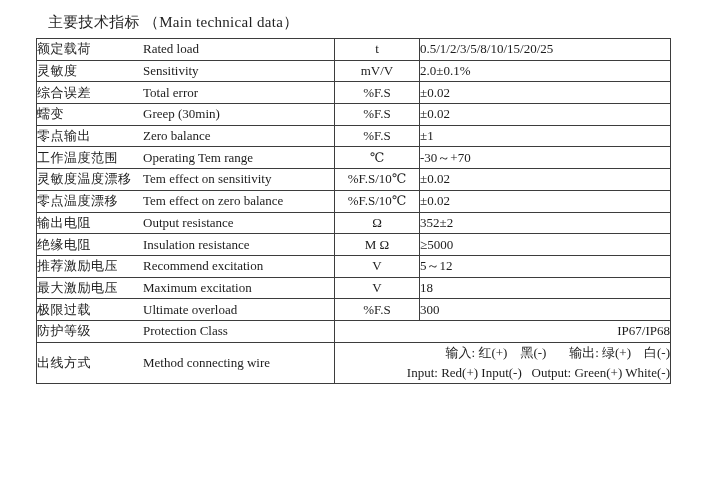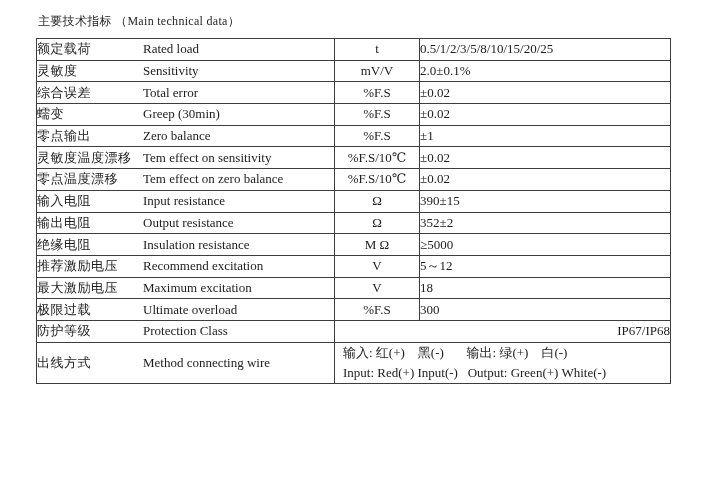--- a/index.html
+++ b/index.html
@@ -11,23 +11,23 @@
     position: relative;
     width: 705px;
     height: 498px;
     background: #ffffff;
     font-family: "Liberation Serif", "DejaVu Serif", serif;
     color: #1a1a1a;
     overflow: hidden;
   }
   .doc-title {
     position: absolute;
-    left: 38px;
+    left: 48px;
     top: 13px;
-    font-size: 12px;
+    font-size: 15px;
     letter-spacing: 0.3px;
     white-space: pre;
     color: #1f1f1f;
   }
   table.spec {
     position: absolute;
     left: 36px;
     top: 38px;
     width: 631px;
     border-collapse: collapse;
@@ -39,21 +39,21 @@
     border: 1px solid #3d3d3d;
     height: 20.7px;
     padding: 0;
     vertical-align: middle;
     overflow: hidden;
   }
   td.c-name   { width: 297px; text-align: left; padding-left: 8px; }
   td.c-unit   { width: 84px;  text-align: center; }
   td.c-value  { width: 250px; }
   td.c-merged { text-align: right; }
-  td.c-merged.left { text-align: left; padding-left: 8px; }
+  td.c-merged.left { text-align: right; padding-left: 8px; }
   .zh {
     display: inline-block;
     width: 106px;
     white-space: nowrap;
     letter-spacing: 0.5px;
     font-family: Liberation Mono, monospace;
   }
   .en { white-space: nowrap; }
   .wire-line {
     display: block;
@@ -88,33 +88,33 @@
           <td class="c-name"><span class="zh">蠕变</span><span class="en">Greep (30min)</span></td>
           <td class="c-unit">%F.S</td>
           <td class="c-value">±0.02</td>
         </tr>
         <tr>
           <td class="c-name"><span class="zh">零点输出</span><span class="en">Zero balance</span></td>
           <td class="c-unit">%F.S</td>
           <td class="c-value">±1</td>
         </tr>
         <tr>
+          <td class="c-name"><span class="zh">工作温度范围</span><span class="en">Operating Tem range</span></td>
+          <td class="c-unit">℃</td>
+          <td class="c-value">-30～+70</td>
+        </tr>
+        <tr>
           <td class="c-name"><span class="zh">灵敏度温度漂移</span><span class="en">Tem effect on sensitivity</span></td>
           <td class="c-unit">%F.S/10℃</td>
           <td class="c-value">±0.02</td>
         </tr>
         <tr>
           <td class="c-name"><span class="zh">零点温度漂移</span><span class="en">Tem effect on zero balance</span></td>
           <td class="c-unit">%F.S/10℃</td>
           <td class="c-value">±0.02</td>
-        </tr>
-        <tr>
-          <td class="c-name"><span class="zh">输入电阻</span><span class="en">Input resistance</span></td>
-          <td class="c-unit">Ω</td>
-          <td class="c-value">390±15</td>
         </tr>
         <tr>
           <td class="c-name"><span class="zh">输出电阻</span><span class="en">Output resistance</span></td>
           <td class="c-unit">Ω</td>
           <td class="c-value">352±2</td>
         </tr>
         <tr>
           <td class="c-name"><span class="zh">绝缘电阻</span><span class="en">Insulation resistance</span></td>
           <td class="c-unit">M Ω</td>
           <td class="c-value">≥5000</td>

